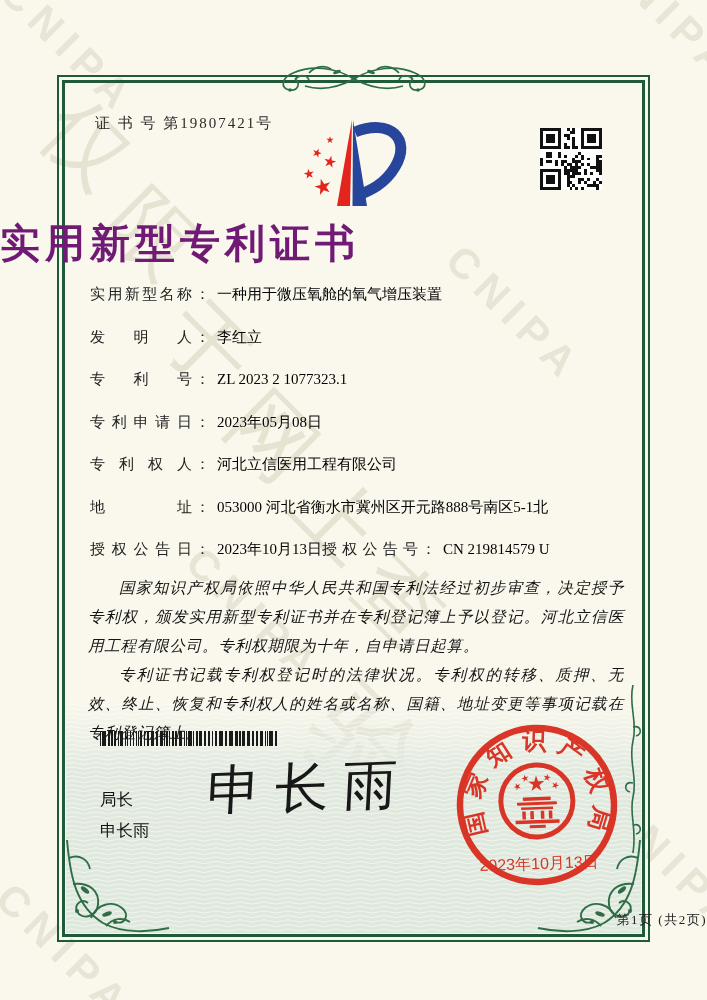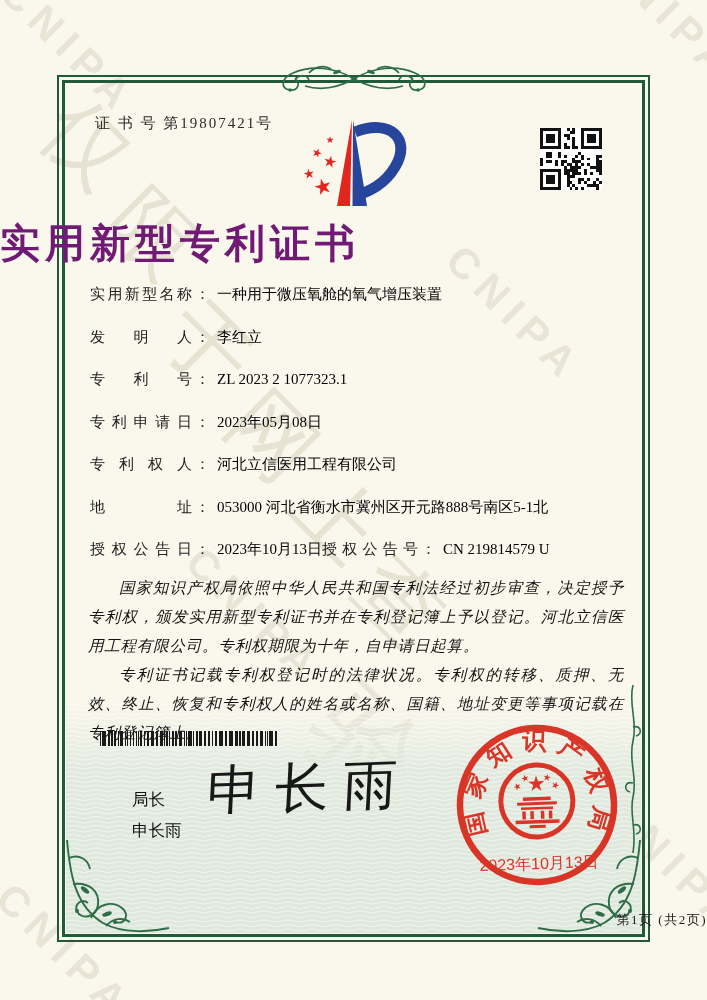--- a/index.html
+++ b/index.html
@@ -40,21 +40,21 @@
   .colon{padding:0 7px 0 3px;color:#222;}
   .fvalue{color:#000000;}
   .pair2{}
   .legal{position:absolute;left:88px;top:573px;width:536px;z-index:3;
          font-size:15.5px;line-height:29px;font-style:italic;letter-spacing:.8px;
          text-align:justify;color:#141414;}
   .legal p{margin:0;text-indent:2em;}
   .barcode{position:absolute;left:100px;top:731px;z-index:3;}
   .signer{position:absolute;left:100px;top:789px;z-index:3;
           font-family:"Liberation Sans","DejaVu Sans",sans-serif;font-size:16.5px;color:#121212;}
-  .signer div{margin-bottom:9px;margin-left:32px;}
+  .signer div{margin-bottom:9px;}
   .signature{position:absolute;left:207px;top:752px;z-index:3;font-size:54px;color:#181818;
              font-family:"Liberation Sans","DejaVu Sans",sans-serif;letter-spacing:14px;
              transform:rotate(-2deg) skewX(-5deg);}
   .seal{position:absolute;left:451px;top:719px;z-index:5;opacity:.93;transform:rotate(-2deg);}
   .page-ind{position:absolute;left:0;right:0;top:911px;z-index:3;text-align:right;
             font-size:13px;letter-spacing:1.5px;color:#222;}
   .footer-note{position:absolute;left:50%;top:947px;transform:translateX(-50%);z-index:3;
                background:#fffdf4;padding:5px 24px;font-size:15.5px;font-style:italic;
                letter-spacing:2.5px;color:#141414;}
 </style>

